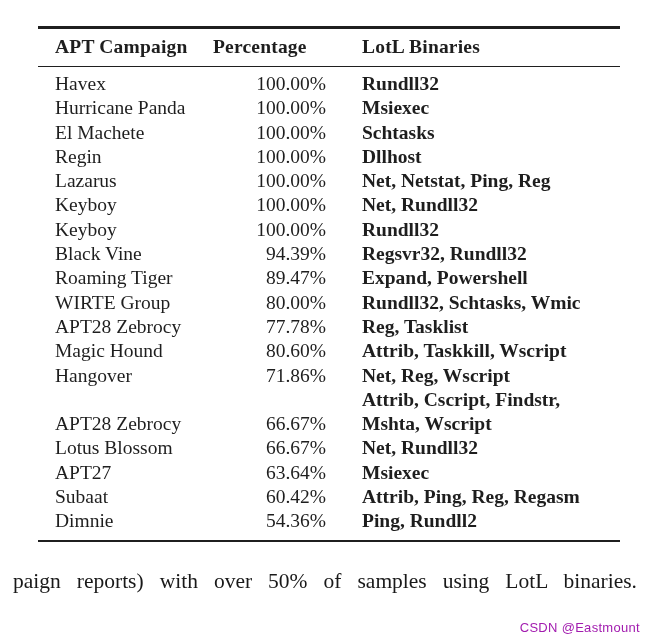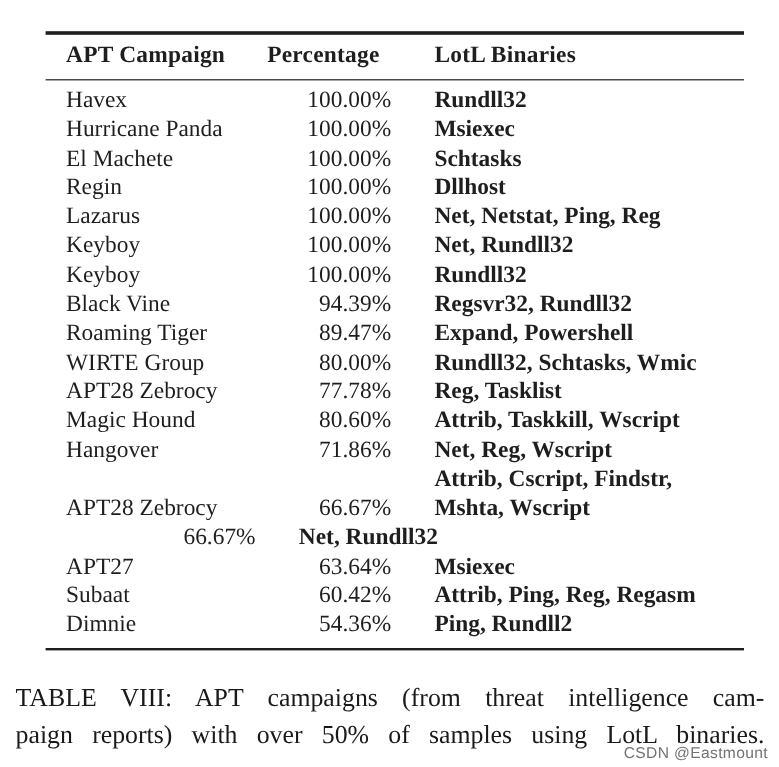--- a/index.html
+++ b/index.html
@@ -16,39 +16,39 @@
   .rule-top{height:2.5px;}
   .rule-mid{height:1.5px;}
   .rule-bottom{height:2.5px;}
   .hdr{
     display:grid;grid-template-columns:175px 113px 1fr;
     padding:8px 0 9px 0;
     font-weight:bold;font-size:19.5px;line-height:20px;
     letter-spacing:0.2px;
   }
   .hdr-campaign{padding-left:17px;}
-  .hdr-pct{text-align:center;}
+  .hdr-pct{text-align:left;}
   .hdr-bin{padding-left:36px;}
   .tbody{padding:5px 0 6px 0;}
   .row{
     display:grid;grid-template-columns:175px 113px 1fr;
     font-size:19.5px;line-height:24.3px;
   }
   .cell-campaign{padding-left:17px;white-space:nowrap;}
   .cell-pct{text-align:right;white-space:nowrap;}
   .cell-bin{padding-left:36px;white-space:nowrap;font-weight:bold;}
   .caption{
     position:absolute;left:13px;top:566px;width:624px;
     font-size:21.5px;line-height:30.5px;color:#191919;
   }
   .cap-line{text-align:justify;text-align-last:justify;}
   .watermark{
     position:absolute;right:9px;top:620px;
     font-family:"Liberation Sans", sans-serif;
-    font-size:13px;color:#737373;letter-spacing:0.3px;
+    font-size:13px;color:#a21caf;letter-spacing:0.3px;
   }
 </style>
 </head>
 <body>
 
 <div class="table-wrap">
   <div class="rule rule-top"></div>
   <div class="hdr">
     <div class="hdr-campaign">APT Campaign</div>
     <div class="hdr-pct">Percentage</div>
@@ -149,20 +149,21 @@
         </div>
       </div>
       <div class="row">
         <div class="cell-campaign">APT28 Zebrocy</div>
         <div class="cell-pct">66.67%</div>
         <div class="cell-bin">
           <div>Mshta, Wscript</div>
         </div>
       </div>
       <div class="row">
+        <div class="cell-campaign">Lotus Blossom</div>
         <div class="cell-pct">66.67%</div>
         <div class="cell-bin">
           <div>Net, Rundll32</div>
         </div>
       </div>
       <div class="row">
         <div class="cell-campaign">APT27</div>
         <div class="cell-pct">63.64%</div>
         <div class="cell-bin">
           <div>Msiexec</div>
@@ -180,17 +181,16 @@
         <div class="cell-pct">54.36%</div>
         <div class="cell-bin">
           <div>Ping, Rundll2</div>
         </div>
       </div>
     </div>
   <div class="rule rule-bottom"></div>
 </div>
 
 <div class="caption">
-  <div class="cap-line">TABLE VIII: APT campaigns (from threat intelligence cam-</div>
   <div class="cap-line">paign reports) with over 50% of samples using LotL binaries.</div>
 </div>
 
 <div class="watermark">CSDN @Eastmount</div>
 
 </body></html>

